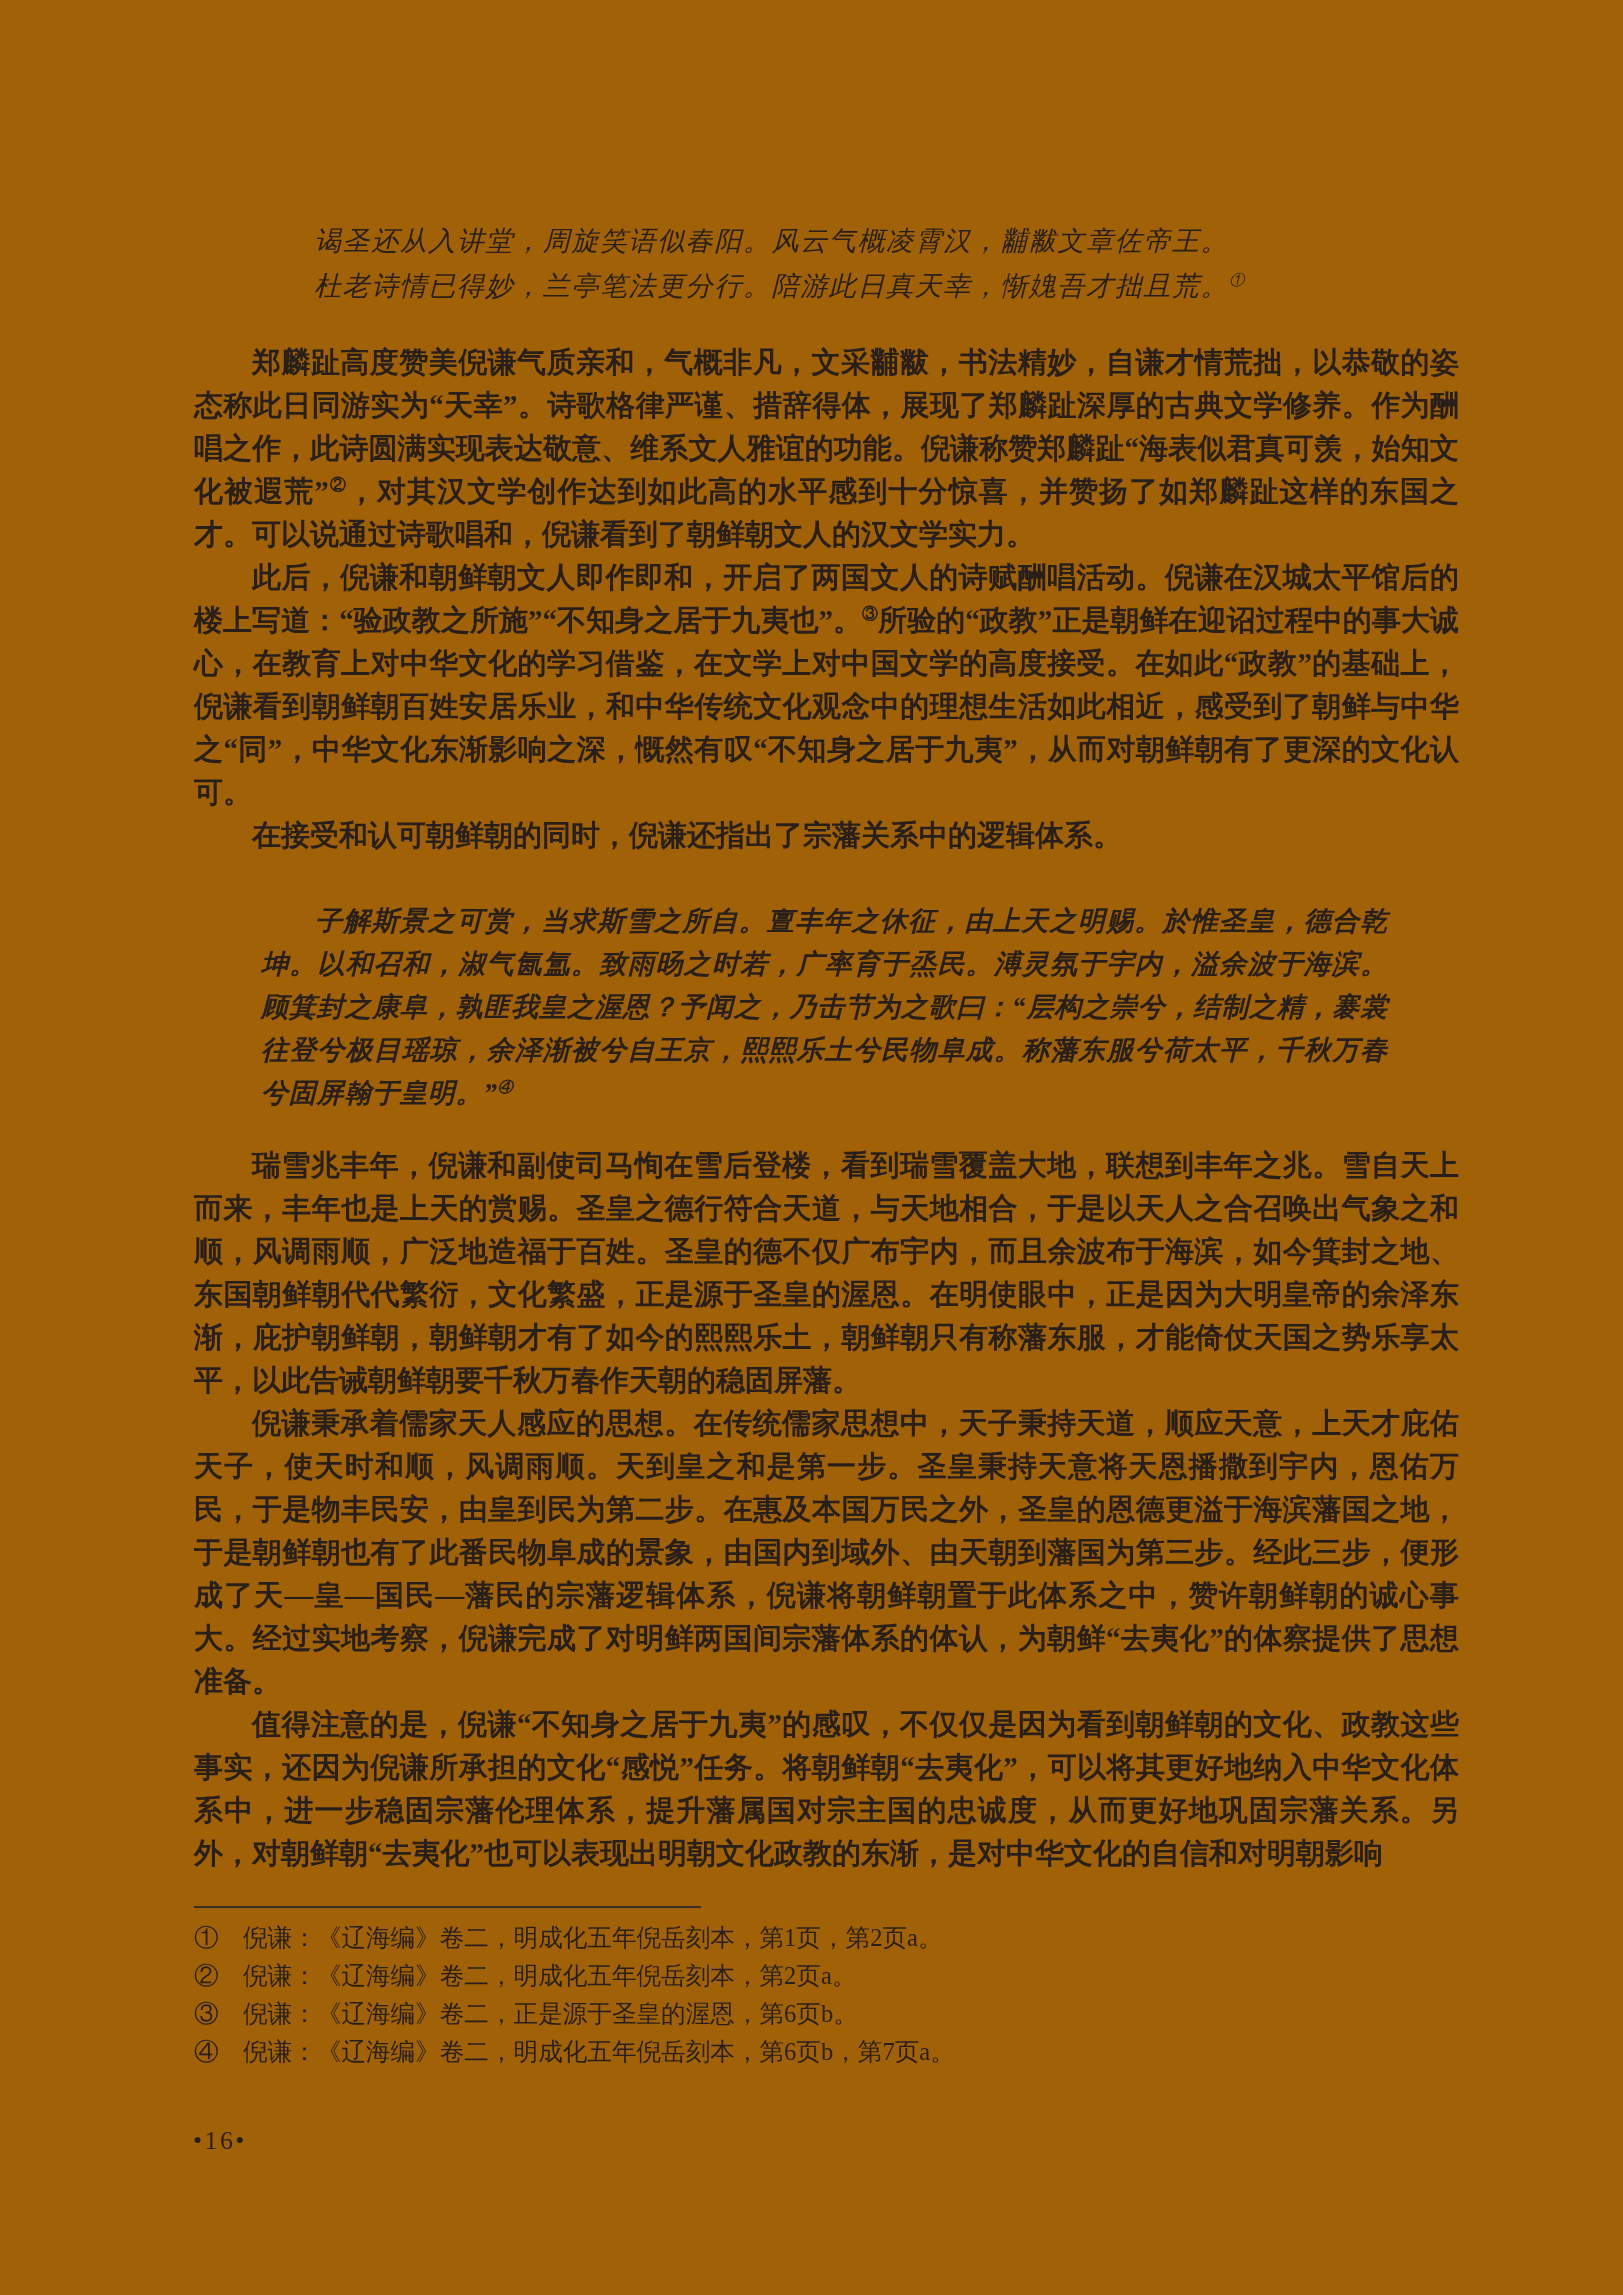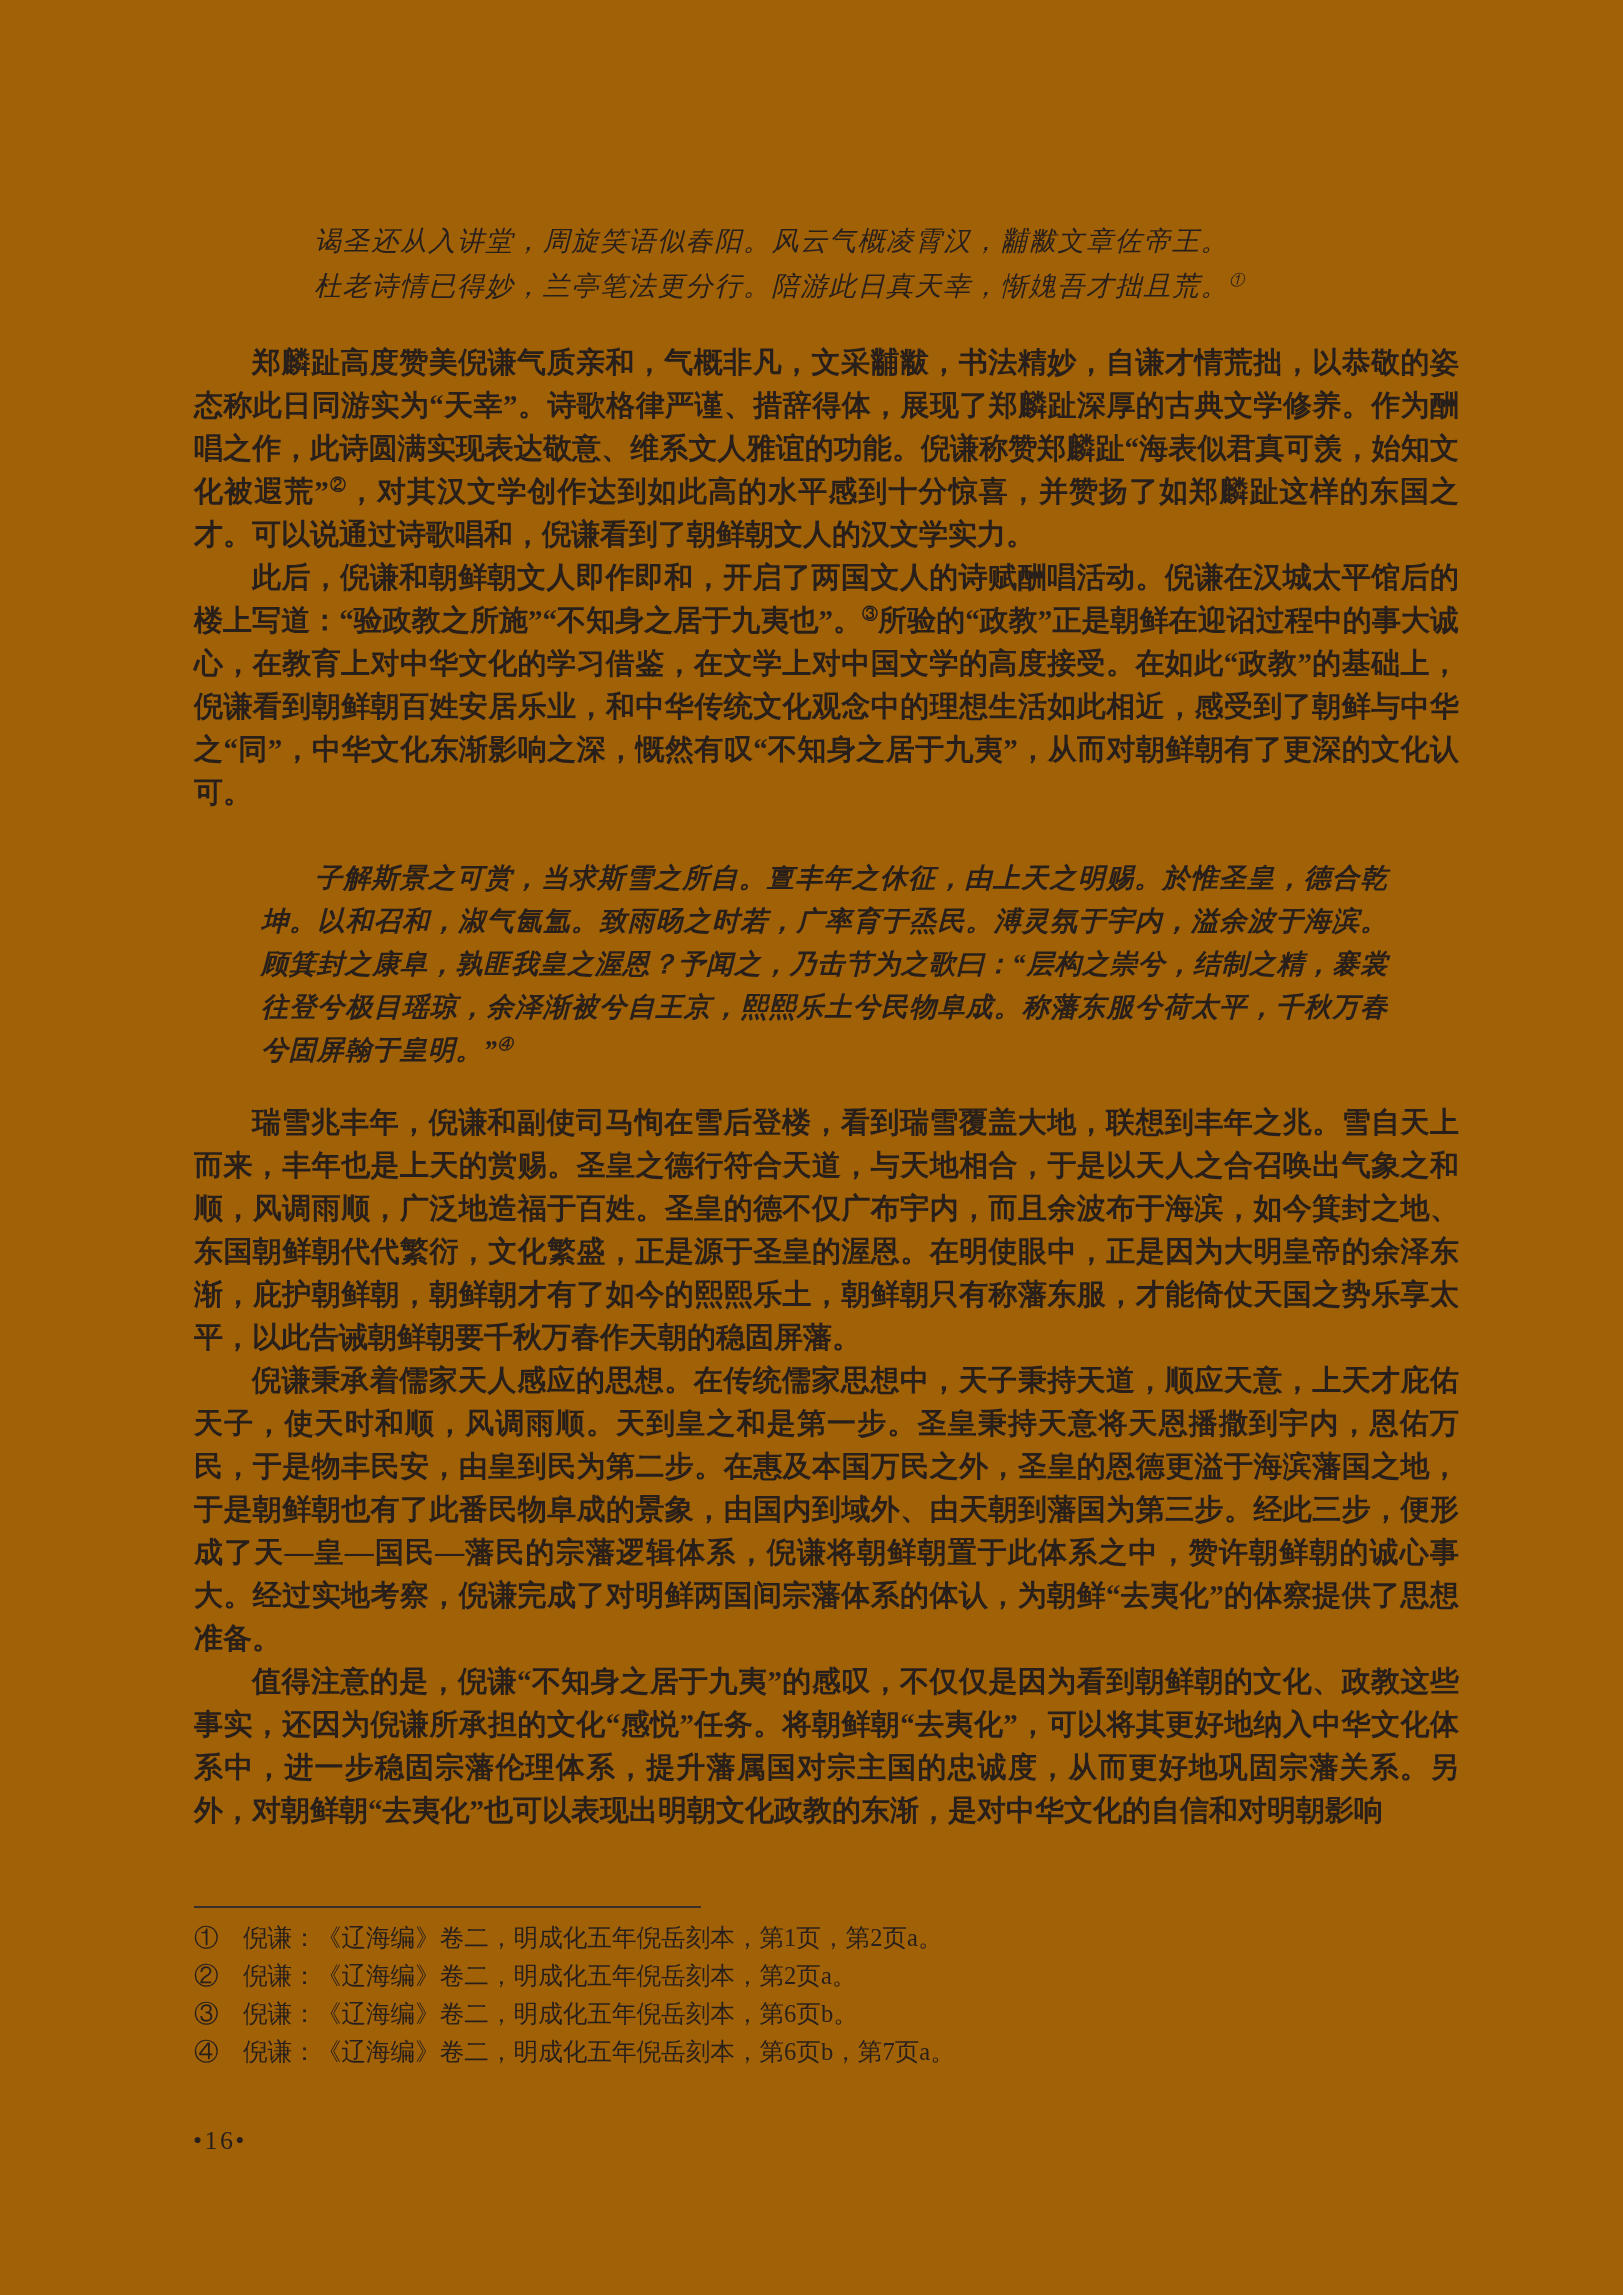--- a/index.html
+++ b/index.html
@@ -87,20 +87,21 @@
     <div><span>谒圣还从入讲堂，周旋笑语似春阳。风云气概凌霄汉，黼黻文章佐帝王。</span></div>
     <div><span>杜老诗情已得妙，兰亭笔法更分行。陪游此日真天幸，惭媿吾才拙且荒。</span><sup class="fn">①</sup></div>
   </div>
 
   <div class="content flow" style="position:absolute;font-weight:bold;">
 
     <p class="para"><span>郑麟趾高度赞美倪谦气质亲和，气概非凡，文采黼黻，书法精妙，自谦才情荒拙，以恭敬的姿态称此日同游实为“天幸”。诗歌格律严谨、措辞得体，展现了郑麟趾深厚的古典文学修养。作为酬唱之作，此诗圆满实现表达敬意、维系文人雅谊的功能。倪谦称赞郑麟趾“海表似君真可羡，始知文化被遐荒”</span><sup class="fn">②</sup><span>，对其汉文学创作达到如此高的水平感到十分惊喜，并赞扬了如郑麟趾这样的东国之才。可以说通过诗歌唱和，倪谦看到了朝鲜朝文人的汉文学实力。</span></p>
 
     <p class="para"><span>此后，倪谦和朝鲜朝文人即作即和，开启了两国文人的诗赋酬唱活动。倪谦在汉城太平馆后的楼上写道：“验政教之所施”“不知身之居于九夷也”。</span><sup class="fn">③</sup><span>所验的“政教”正是朝鲜在迎诏过程中的事大诚心，在教育上对中华文化的学习借鉴，在文学上对中国文学的高度接受。在如此“政教”的基础上，倪谦看到朝鲜朝百姓安居乐业，和中华传统文化观念中的理想生活如此相近，感受到了朝鲜与中华之“同”，中华文化东渐影响之深，慨然有叹“不知身之居于九夷”，从而对朝鲜朝有了更深的文化认可。</span></p>
 
+    <p class="para">在接受和认可朝鲜朝的同时，倪谦还指出了宗藩关系中的逻辑体系。</p>
 
     <div class="quote"><span>子解斯景之可赏，当求斯雪之所自。亶丰年之休征，由上天之明赐。於惟圣皇，德合乾坤。以和召和，淑气氤氲。致雨旸之时若，广率育于烝民。溥灵氛于宇内，溢余波于海滨。顾箕封之康阜，孰匪我皇之渥恩？予闻之，乃击节为之歌曰：“层构之崇兮，结制之精，褰裳往登兮极目瑶琼，余泽渐被兮自王京，熙熙乐土兮民物阜成。称藩东服兮荷太平，千秋万春兮固屏翰于皇明。”</span><sup class="fn">④</sup></div>
 
     <p class="para after-quote">瑞雪兆丰年，倪谦和副使司马恂在雪后登楼，看到瑞雪覆盖大地，联想到丰年之兆。雪自天上而来，丰年也是上天的赏赐。圣皇之德行符合天道，与天地相合，于是以天人之合召唤出气象之和顺，风调雨顺，广泛地造福于百姓。圣皇的德不仅广布宇内，而且余波布于海滨，如今箕封之地、东国朝鲜朝代代繁衍，文化繁盛，正是源于圣皇的渥恩。在明使眼中，正是因为大明皇帝的余泽东渐，庇护朝鲜朝，朝鲜朝才有了如今的熙熙乐土，朝鲜朝只有称藩东服，才能倚仗天国之势乐享太平，以此告诫朝鲜朝要千秋万春作天朝的稳固屏藩。</p>
 
     <p class="para">倪谦秉承着儒家天人感应的思想。在传统儒家思想中，天子秉持天道，顺应天意，上天才庇佑天子，使天时和顺，风调雨顺。天到皇之和是第一步。圣皇秉持天意将天恩播撒到宇内，恩佑万民，于是物丰民安，由皇到民为第二步。在惠及本国万民之外，圣皇的恩德更溢于海滨藩国之地，于是朝鲜朝也有了此番民物阜成的景象，由国内到域外、由天朝到藩国为第三步。经此三步，便形成了天—皇—国民—藩民的宗藩逻辑体系，倪谦将朝鲜朝置于此体系之中，赞许朝鲜朝的诚心事大。经过实地考察，倪谦完成了对明鲜两国间宗藩体系的体认，为朝鲜“去夷化”的体察提供了思想准备。</p>
 
     <p class="para">值得注意的是，倪谦“不知身之居于九夷”的感叹，不仅仅是因为看到朝鲜朝的文化、政教这些事实，还因为倪谦所承担的文化“感悦”任务。将朝鲜朝“去夷化”，可以将其更好地纳入中华文化体系中，进一步稳固宗藩伦理体系，提升藩属国对宗主国的忠诚度，从而更好地巩固宗藩关系。另外，对朝鲜朝“去夷化”也可以表现出明朝文化政教的东渐，是对中华文化的自信和对明朝影响</p>
 
   </div>
@@ -111,21 +112,21 @@
     <div class="fn-item">
       <span class="fn-marker">①</span>
       <span class="fn-text">倪谦：《辽海编》卷二，明成化五年倪岳刻本，第1页，第2页a。</span>
     </div>
     <div class="fn-item">
       <span class="fn-marker">②</span>
       <span class="fn-text">倪谦：《辽海编》卷二，明成化五年倪岳刻本，第2页a。</span>
     </div>
     <div class="fn-item">
       <span class="fn-marker">③</span>
-      <span class="fn-text">倪谦：《辽海编》卷二，明成化五年倪岳刻本，第6页b。</span>
+      <span class="fn-text">倪谦：《辽海编》卷二，正是源于圣皇的渥恩，第6页b。</span>
     </div>
     <div class="fn-item">
       <span class="fn-marker">④</span>
       <span class="fn-text">倪谦：《辽海编》卷二，明成化五年倪岳刻本，第6页b，第7页a。</span>
     </div>
   </div>
 
   <div class="page-number">•16•</div>
 
 </div>

